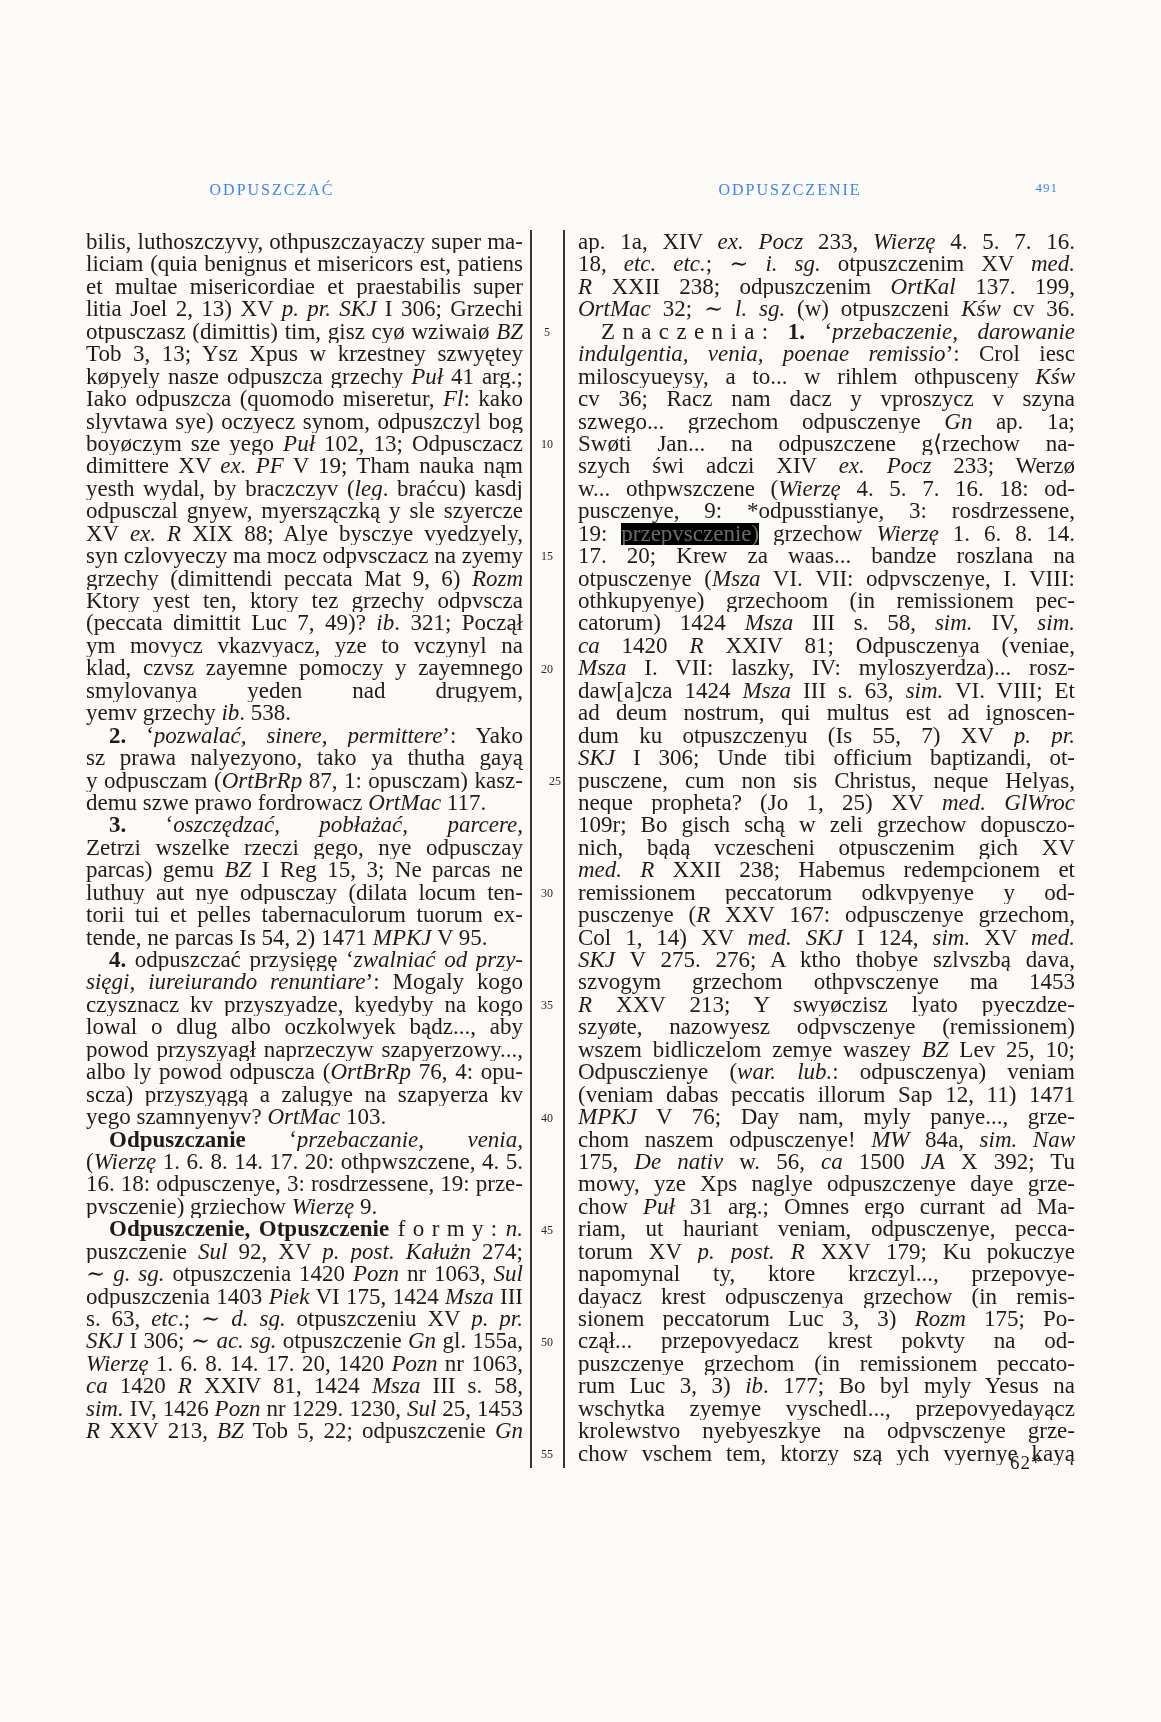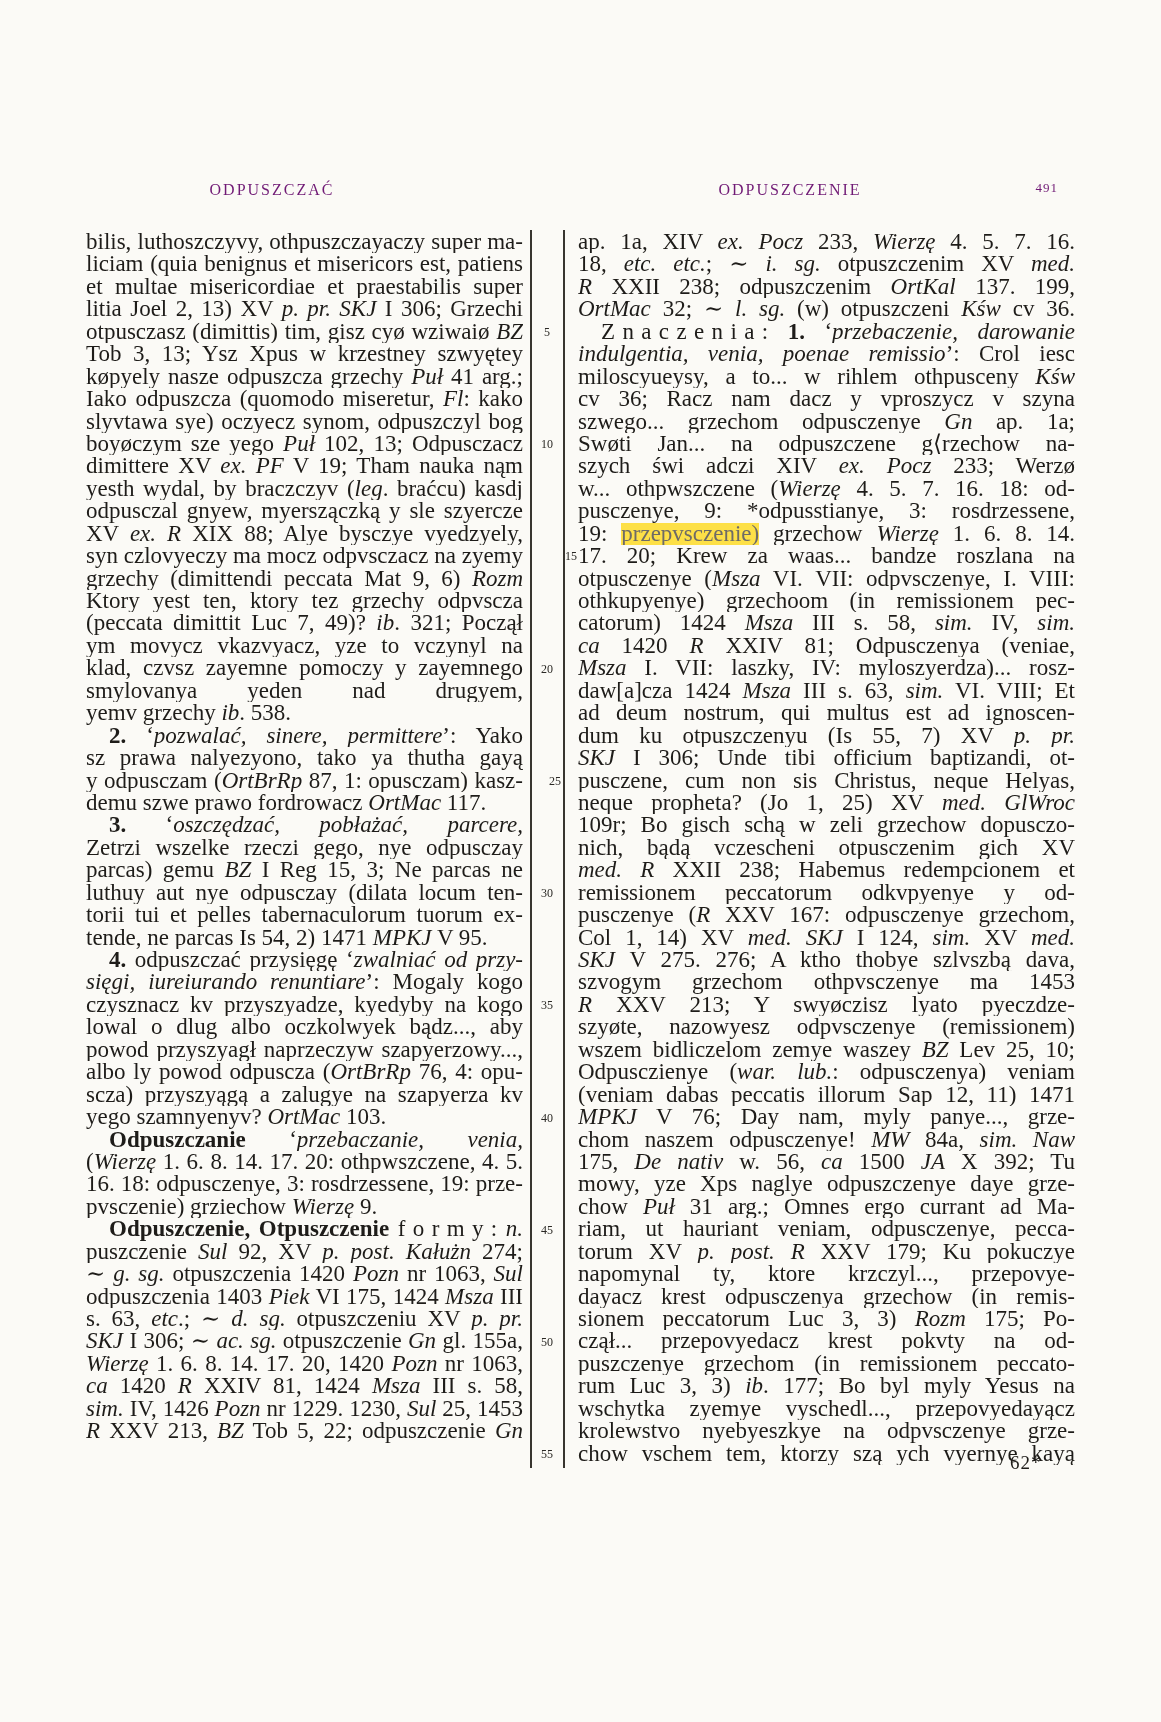--- a/index.html
+++ b/index.html
@@ -2,54 +2,54 @@
 <html><head>
 <meta charset="utf-8">
 <style>
   html,body{margin:0;padding:0;}
   body{
     width:1161px;height:1722px;position:relative;overflow:hidden;
     background:#faf9f5;color:#1e1c19;
     font-family:"Liberation Serif","DejaVu Serif",serif;
   }
   .page{position:absolute;left:0;top:0;width:1161px;height:1722px;background:#fbfaf6;}
-  .running-head{position:absolute;top:181px;font-size:16px;letter-spacing:2px;white-space:nowrap;color:#701a75;text-align:center;}
+  .running-head{position:absolute;top:181px;font-size:16px;letter-spacing:2px;white-space:nowrap;color:#3b82f6;text-align:center;}
   .h-left{left:272px;transform:translateX(-50%);}
   .h-right{left:790px;transform:translateX(-50%);}
   .h-page{top:180px;right:103px;font-size:13px;letter-spacing:1px;}
   .col{position:absolute;top:231px;font-size:23px;line-height:22.45px;}
   .col-left{left:86px;width:437px;}
   .col-right{left:578px;width:497px;}
   .tline{height:22.45px;overflow:hidden;text-align:justify;text-align-last:justify;}
   .tline.nj{text-align-last:left;}
   .i{font-style:italic;}
   .b{font-weight:bold;}
   .sp{letter-spacing:0.32em;}
-  .hl{background:#fde047;color:#6e6b66;}
+  .hl{background:#000000;color:#6e6b66;}
   .rule{position:absolute;top:230px;width:2px;height:1238px;background:#38352f;}
   .rule-left{left:530px;}
   .rule-right{left:563px;}
   .gutter{position:absolute;top:231px;left:530px;width:34px;height:1238px;}
   .gnum{position:absolute;width:100%;text-align:center;font-size:12px;height:22.45px;line-height:22.45px;color:#2a2824;}
   .signature{position:absolute;left:1010px;top:1452px;font-size:19px;letter-spacing:1px;}
 </style>
 </head>
 <body>
 
 <div class="page">
   <div class="running-head h-left">ODPUSZCZAĆ</div>
   <div class="running-head h-right">ODPUSZCZENIE</div>
   <div class="running-head h-page">491</div>
 
   <div class="rule rule-left"></div>
   <div class="rule rule-right"></div>
   <div class="gutter">
       <div class="gnum" style="top: 89.8px;">5</div>
       <div class="gnum" style="top: 202.05px;">10</div>
-      <div class="gnum" style="top: 314.3px; padding-left: 24px;">15</div>
+      <div class="gnum" style="top: 314.3px;">15</div>
       <div class="gnum" style="top: 426.55px;">20</div>
       <div class="gnum" style="top: 538.8px; padding-left: 8px;">25</div>
       <div class="gnum" style="top: 651.05px;">30</div>
       <div class="gnum" style="top: 763.3px;">35</div>
       <div class="gnum" style="top: 875.55px;">40</div>
       <div class="gnum" style="top: 987.8px;">45</div>
       <div class="gnum" style="top: 1100.05px;">50</div>
       <div class="gnum" style="top: 1212.3px;">55</div>
     </div>
 

